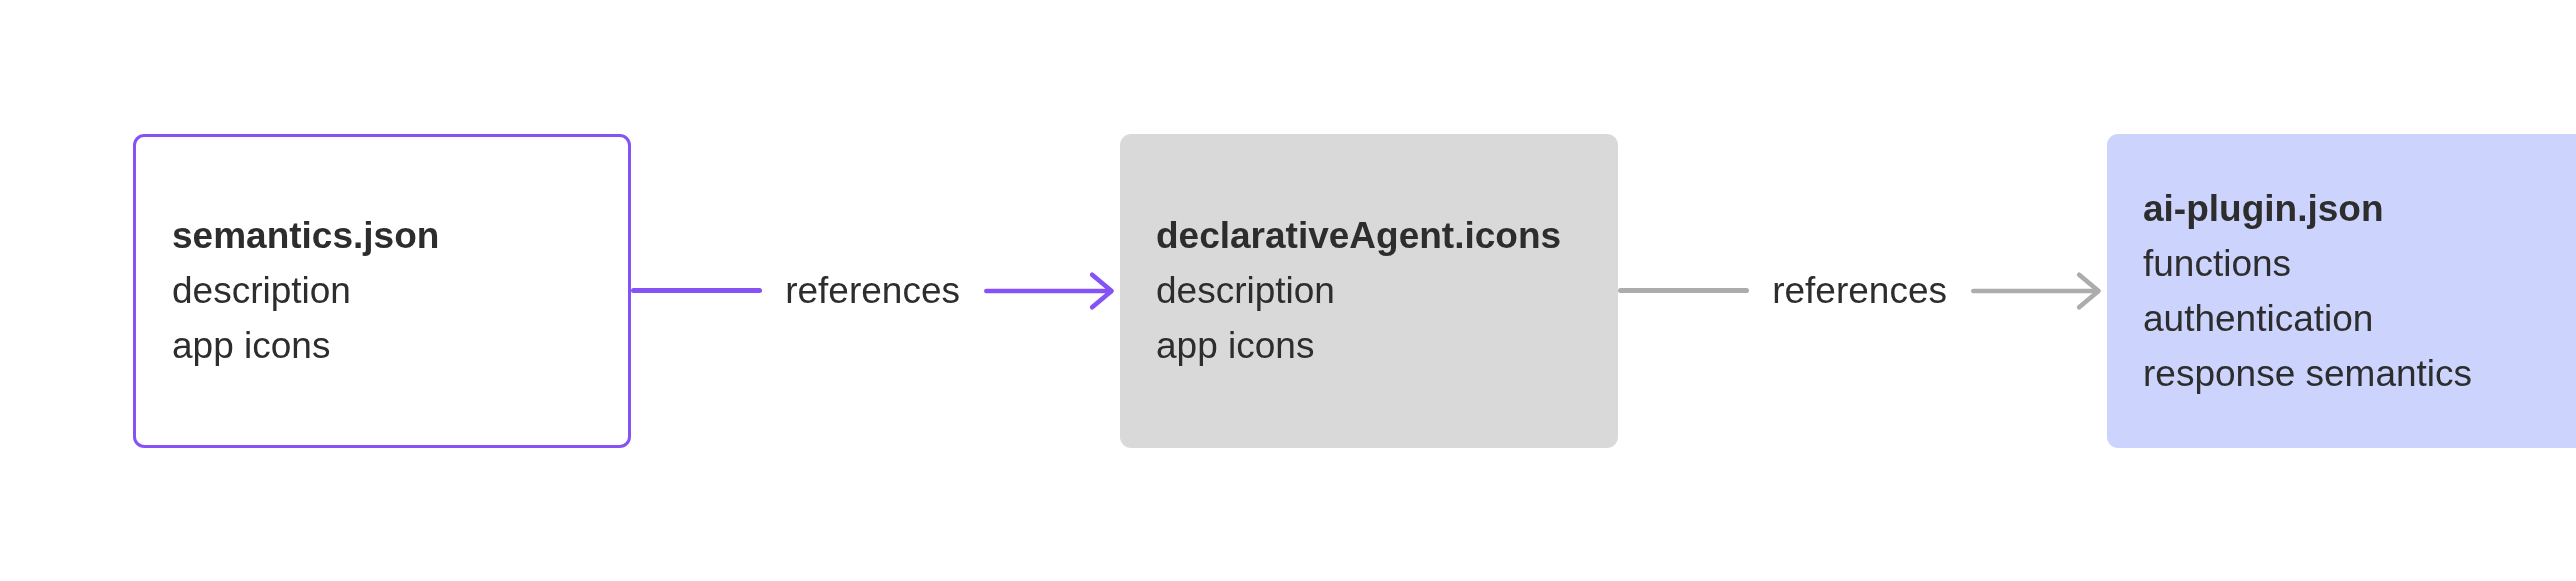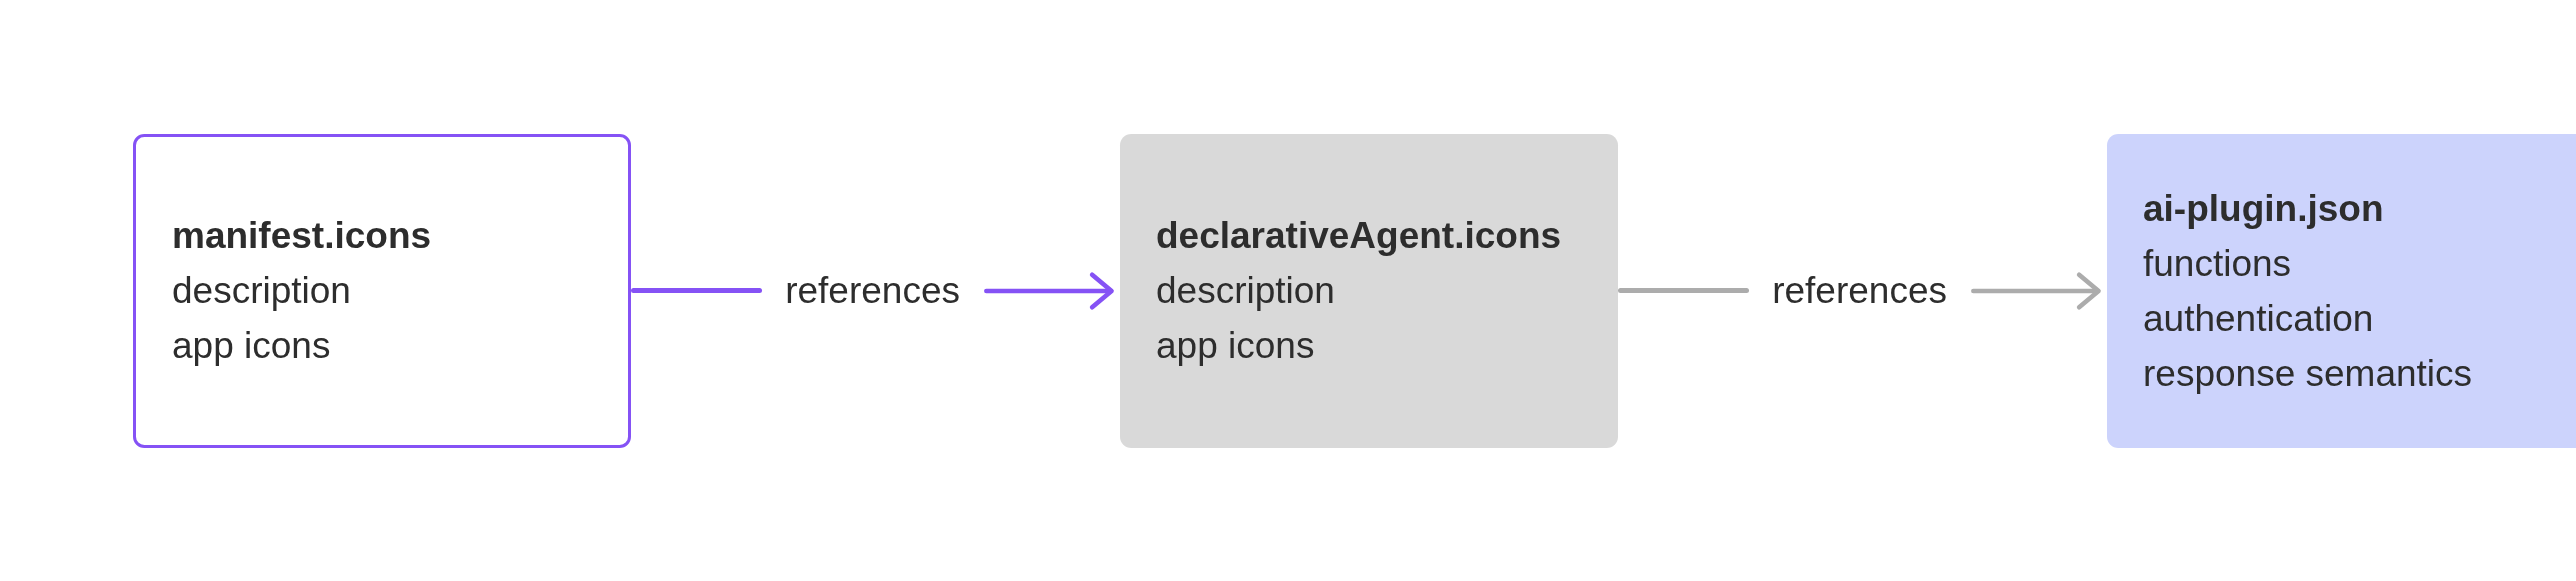--- a/index.html
+++ b/index.html
@@ -72,21 +72,21 @@
     flex: none;
     display: block;
   }
 </style>
 </head>
 <body style="background: rgb(255, 255, 255);">
 
 <div class="canvas">
 
   <div class="node outlined" style="background-color: rgb(255, 255, 255); border-color: rgb(133, 82, 245); color: rgb(45, 45, 45);">
-    <div class="node-title">manifest.icons</div>
+    <div class="node-title">semantics.json</div>
     <div class="node-line">description</div>
     <div class="node-line">app icons</div>
   </div>
 
   <div class="connector">
     <div class="conn-line" style="background-color: rgb(133, 82, 245);"></div>
     <div class="conn-label" style="color: rgb(45, 45, 45);">references</div>
     <svg class="arrow-svg" width="137" height="46" viewBox="0 0 265 90" style="color: rgb(133, 82, 245);">
       <path d="M5 45 H 244" stroke="currentColor" stroke-width="9" stroke-linecap="round" fill="none"></path>
       <path d="M212 13 L250 45 L212 77" stroke="currentColor" stroke-width="9" stroke-linecap="round" stroke-linejoin="round" fill="none"></path>

